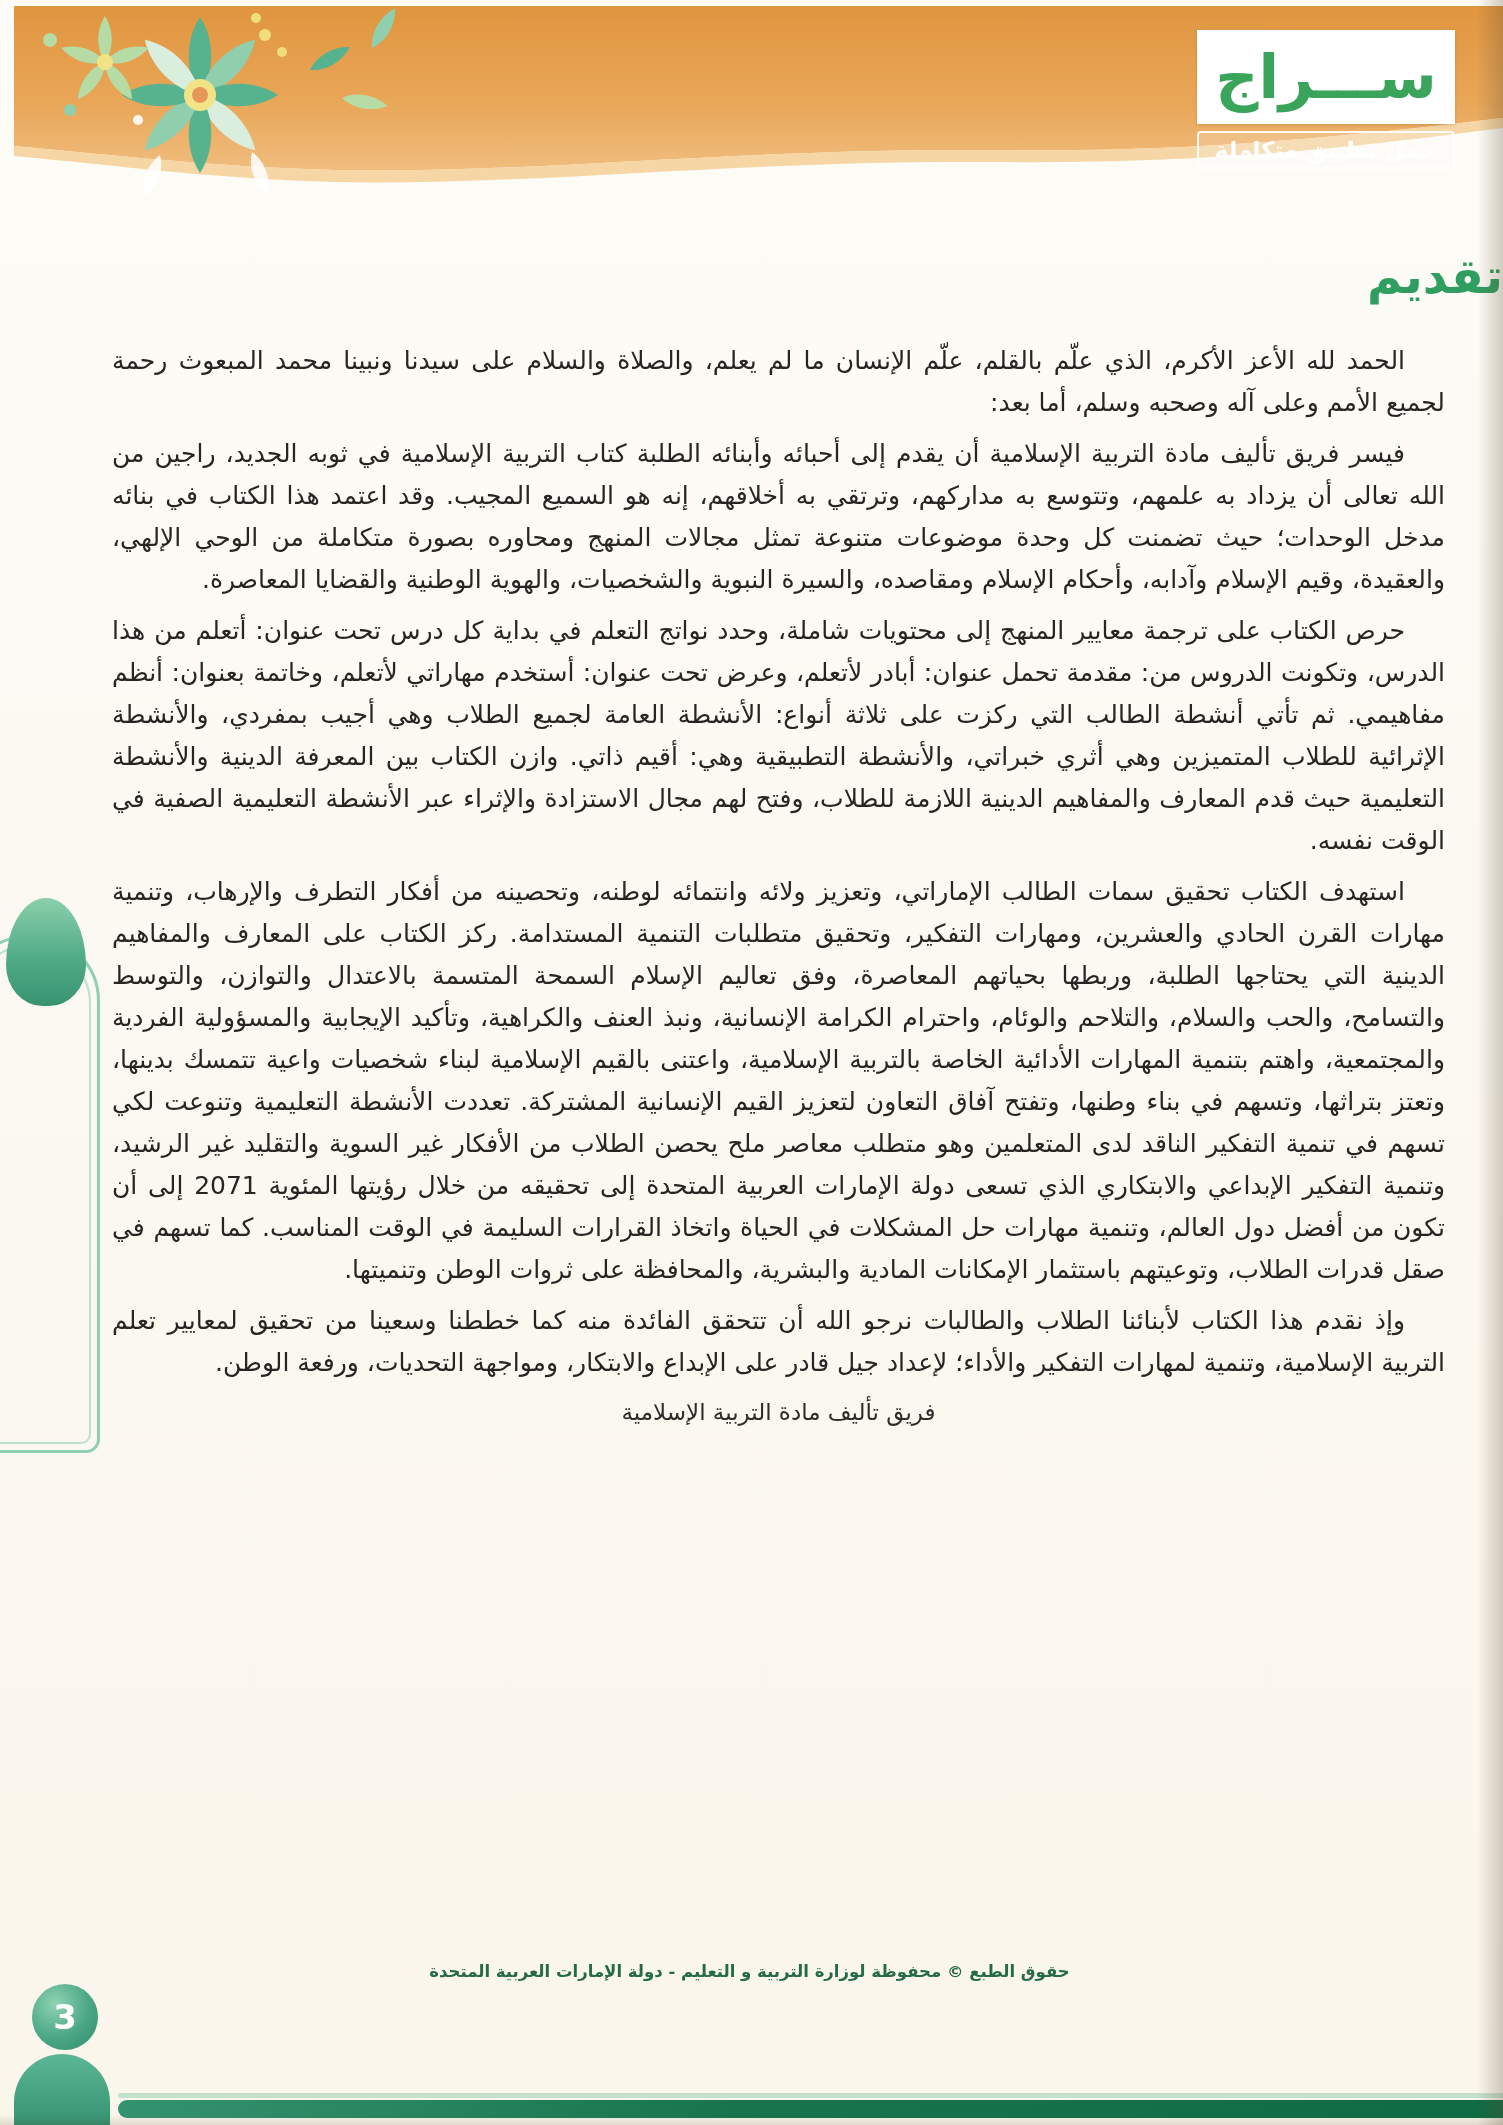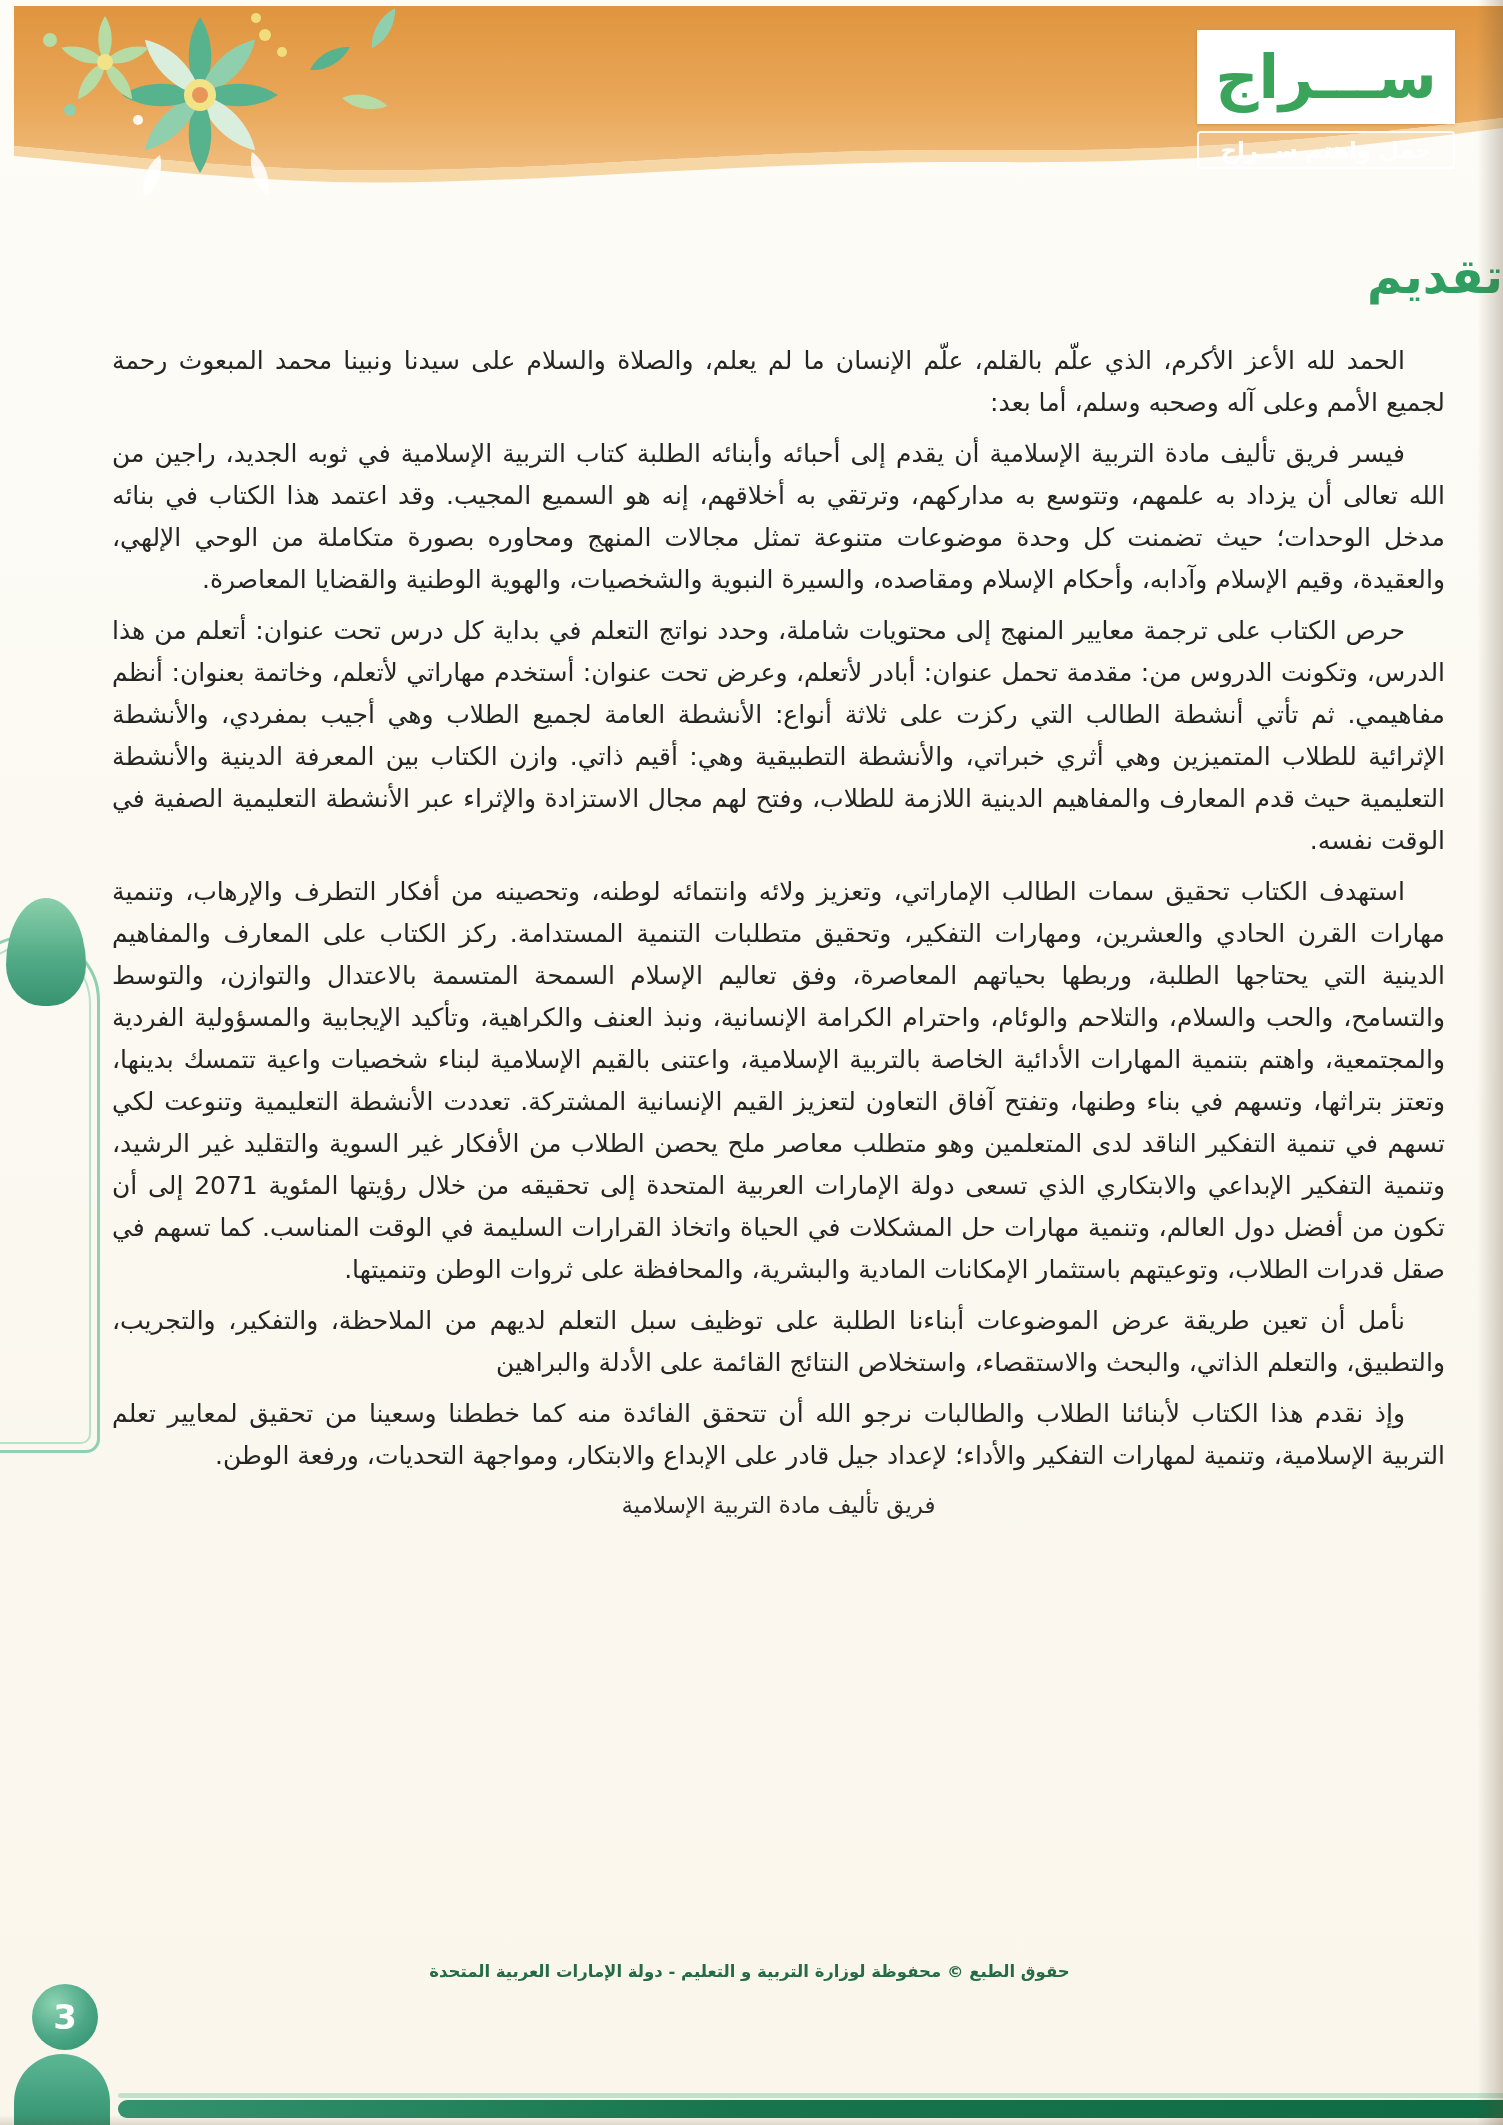--- a/index.html
+++ b/index.html
@@ -151,31 +151,30 @@
       <circle cx="128" cy="120" r="5" fill="#ffffff" opacity="0.9"></circle>
       <circle cx="60" cy="110" r="6" fill="#8fcfae"></circle>
       <circle cx="40" cy="40" r="7" fill="#b7dba4"></circle>
     </g>
   </svg>
 
   <div class="logo">
     <div class="logo-box">
       <span>ســـراج</span>
     </div>
-    <div class="logo-tagline">حمل واهتم ســراج</div>
+    <div class="logo-tagline">حمل تطبيق متكاملة</div>
   </div>
 
   <div class="doc-title">تقديم</div>
 
   <div class="body-text">
     <p>الحمد لله الأعز الأكرم، الذي علّم بالقلم، علّم الإنسان ما لم يعلم، والصلاة والسلام على سيدنا ونبينا محمد المبعوث رحمة لجميع الأمم وعلى آله وصحبه وسلم، أما بعد:</p>
     <p>فيسر فريق تأليف مادة التربية الإسلامية أن يقدم إلى أحبائه وأبنائه الطلبة كتاب التربية الإسلامية في ثوبه الجديد، راجين من الله تعالى أن يزداد به علمهم، وتتوسع به مداركهم، وترتقي به أخلاقهم، إنه هو السميع المجيب. وقد اعتمد هذا الكتاب في بنائه مدخل الوحدات؛ حيث تضمنت كل وحدة موضوعات متنوعة تمثل مجالات المنهج ومحاوره بصورة متكاملة من الوحي الإلهي، والعقيدة، وقيم الإسلام وآدابه، وأحكام الإسلام ومقاصده، والسيرة النبوية والشخصيات، والهوية الوطنية والقضايا المعاصرة.</p>
     <p>حرص الكتاب على ترجمة معايير المنهج إلى محتويات شاملة، وحدد نواتج التعلم في بداية كل درس تحت عنوان: أتعلم من هذا الدرس، وتكونت الدروس من: مقدمة تحمل عنوان: أبادر لأتعلم، وعرض تحت عنوان: أستخدم مهاراتي لأتعلم، وخاتمة بعنوان: أنظم مفاهيمي. ثم تأتي أنشطة الطالب التي ركزت على ثلاثة أنواع: الأنشطة العامة لجميع الطلاب وهي أجيب بمفردي، والأنشطة الإثرائية للطلاب المتميزين وهي أثري خبراتي، والأنشطة التطبيقية وهي: أقيم ذاتي. وازن الكتاب بين المعرفة الدينية والأنشطة التعليمية حيث قدم المعارف والمفاهيم الدينية اللازمة للطلاب، وفتح لهم مجال الاستزادة والإثراء عبر الأنشطة التعليمية الصفية في الوقت نفسه.</p>
     <p>استهدف الكتاب تحقيق سمات الطالب الإماراتي، وتعزيز ولائه وانتمائه لوطنه، وتحصينه من أفكار التطرف والإرهاب، وتنمية مهارات القرن الحادي والعشرين، ومهارات التفكير، وتحقيق متطلبات التنمية المستدامة. ركز الكتاب على المعارف والمفاهيم الدينية التي يحتاجها الطلبة، وربطها بحياتهم المعاصرة، وفق تعاليم الإسلام السمحة المتسمة بالاعتدال والتوازن، والتوسط والتسامح، والحب والسلام، والتلاحم والوئام، واحترام الكرامة الإنسانية، ونبذ العنف والكراهية، وتأكيد الإيجابية والمسؤولية الفردية والمجتمعية، واهتم بتنمية المهارات الأدائية الخاصة بالتربية الإسلامية، واعتنى بالقيم الإسلامية لبناء شخصيات واعية تتمسك بدينها، وتعتز بتراثها، وتسهم في بناء وطنها، وتفتح آفاق التعاون لتعزيز القيم الإنسانية المشتركة. تعددت الأنشطة التعليمية وتنوعت لكي تسهم في تنمية التفكير الناقد لدى المتعلمين وهو متطلب معاصر ملح يحصن الطلاب من الأفكار غير السوية والتقليد غير الرشيد، وتنمية التفكير الإبداعي والابتكاري الذي تسعى دولة الإمارات العربية المتحدة إلى تحقيقه من خلال رؤيتها المئوية 2071 إلى أن تكون من أفضل دول العالم، وتنمية مهارات حل المشكلات في الحياة واتخاذ القرارات السليمة في الوقت المناسب. كما تسهم في صقل قدرات الطلاب، وتوعيتهم باستثمار الإمكانات المادية والبشرية، والمحافظة على ثروات الوطن وتنميتها.</p>
-    <p>نأمل أن تعين طريقة عرض الموضوعات أبناءنا الطلبة على توظيف سبل التعلم لديهم من الملاحظة، والتفكير، والتجريب، والتطبيق، والتعلم الذاتي، والبحث والاستقصاء، واستخلاص النتائج القائمة على الأدلة والبراهين</p>
     <p>وإذ نقدم هذا الكتاب لأبنائنا الطلاب والطالبات نرجو الله أن تتحقق الفائدة منه كما خططنا وسعينا من تحقيق لمعايير تعلم التربية الإسلامية، وتنمية لمهارات التفكير والأداء؛ لإعداد جيل قادر على الإبداع والابتكار، ومواجهة التحديات، ورفعة الوطن.</p>
     <div class="byline">فريق تأليف مادة التربية الإسلامية</div>
   </div>
 
   <div class="copyright">حقوق الطبع © محفوظة لوزارة التربية و التعليم - دولة الإمارات العربية المتحدة</div>
 
   <div class="arch-outline"></div>
   <div class="arch-dome"></div>
   <div class="page-num">3</div>
   <div class="bottom-blob"></div>

